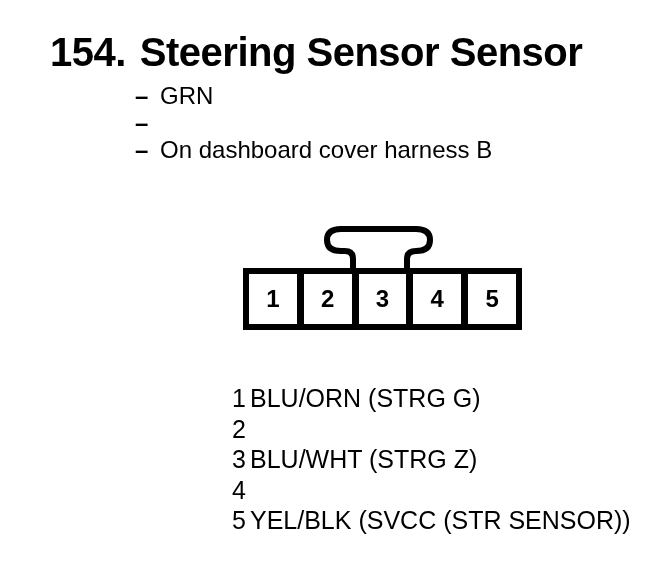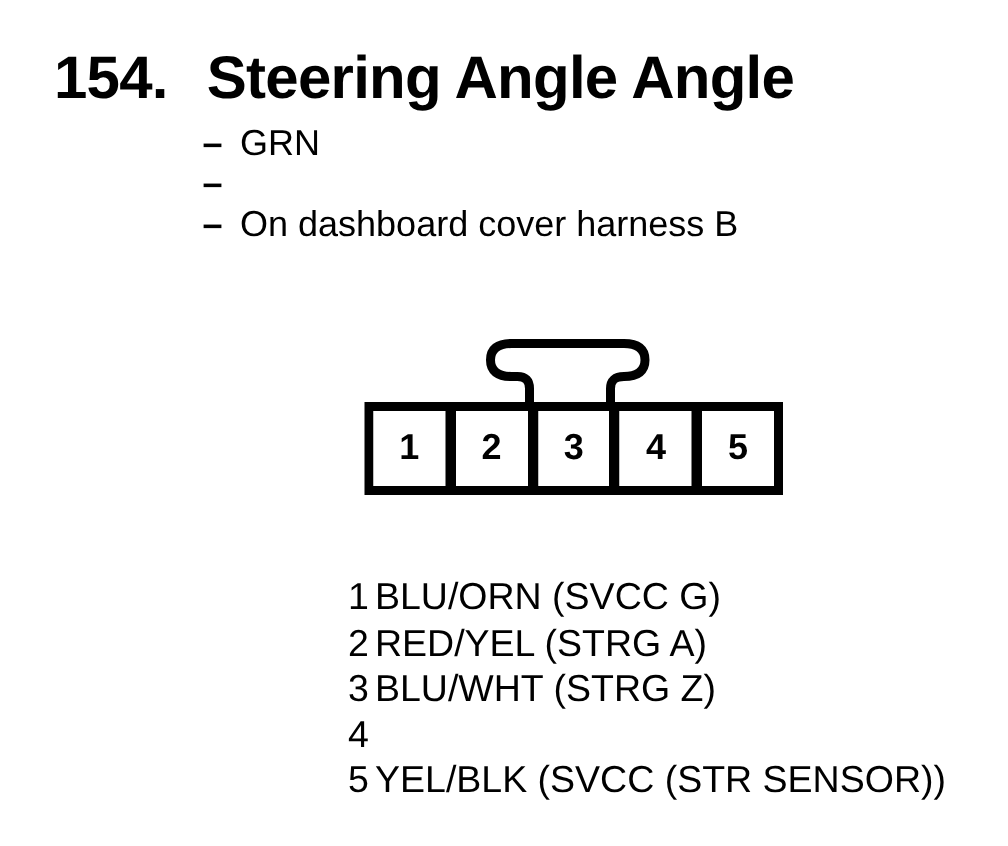--- a/index.html
+++ b/index.html
@@ -13,24 +13,24 @@
     height: 564px;
     background: #ffffff;
     color: #000000;
     font-family: "Liberation Sans", sans-serif;
     overflow: hidden;
   }
 
   
   .title-row {
     position: absolute;
-    left: 36px;
+    left: 50px;
     top: 30px;
     display: flex;
-    gap: 26px;
+    gap: 14px;
     font-size: 40px;
     font-weight: bold;
     letter-spacing: -0.5px;
     white-space: nowrap;
   }
 
   
   .notes {
     position: absolute;
     left: 135px;
@@ -97,21 +97,21 @@
     flex: none;
   }
 </style>
 </head>
 <body>
 
 <div id="page">
 
   <div class="title-row">
     <span>154.</span>
-    <span>Steering Angle Angle</span>
+    <span>Steering Sensor Sensor</span>
   </div>
 
   <div class="notes">
     <div class="note-line">
       <span class="note-dash">–</span>
       <span>GRN</span>
     </div>
     <div class="note-line">
       <span class="note-dash">–</span>
     </div>
@@ -133,25 +133,24 @@
     <div class="cavity">3</div>
     <div class="cavity-divider"></div>
     <div class="cavity">4</div>
     <div class="cavity-divider"></div>
     <div class="cavity">5</div>
   </div>
 
   <div class="pinout">
     <div class="pin-row">
       <span class="pin-num">1</span>
-      <span>BLU/ORN (SVCC G)</span>
+      <span>BLU/ORN (STRG G)</span>
     </div>
     <div class="pin-row">
       <span class="pin-num">2</span>
-      <span>RED/YEL (STRG A)</span>
     </div>
     <div class="pin-row">
       <span class="pin-num">3</span>
       <span>BLU/WHT (STRG Z)</span>
     </div>
     <div class="pin-row">
       <span class="pin-num">4</span>
     </div>
     <div class="pin-row">
       <span class="pin-num">5</span>

